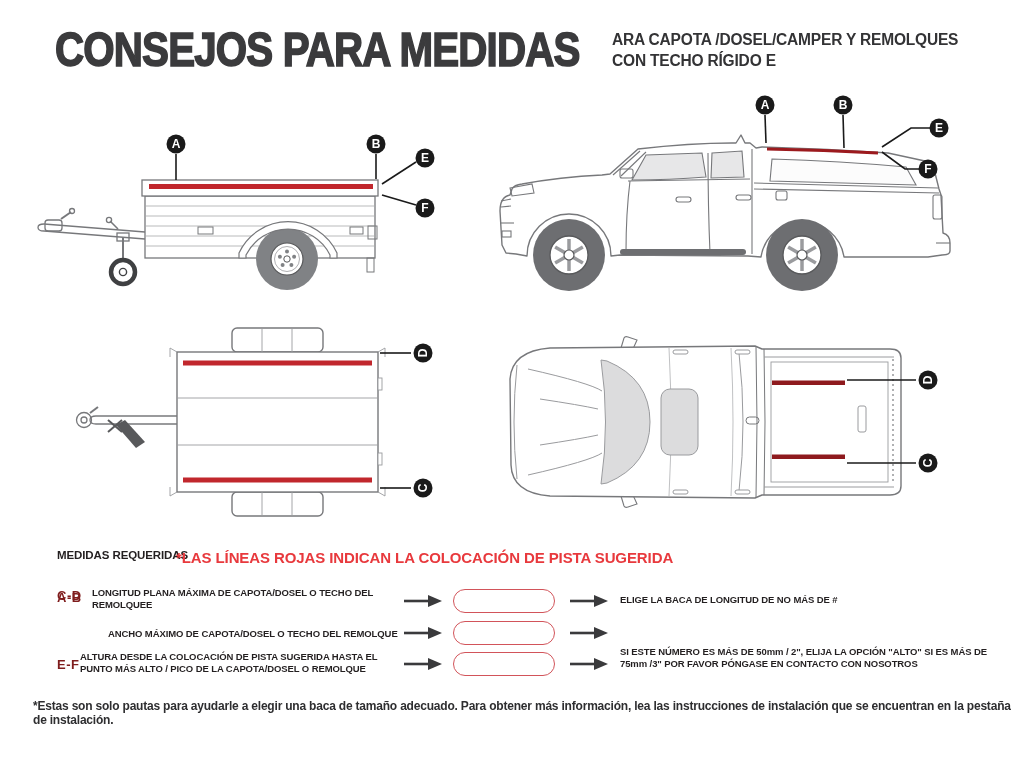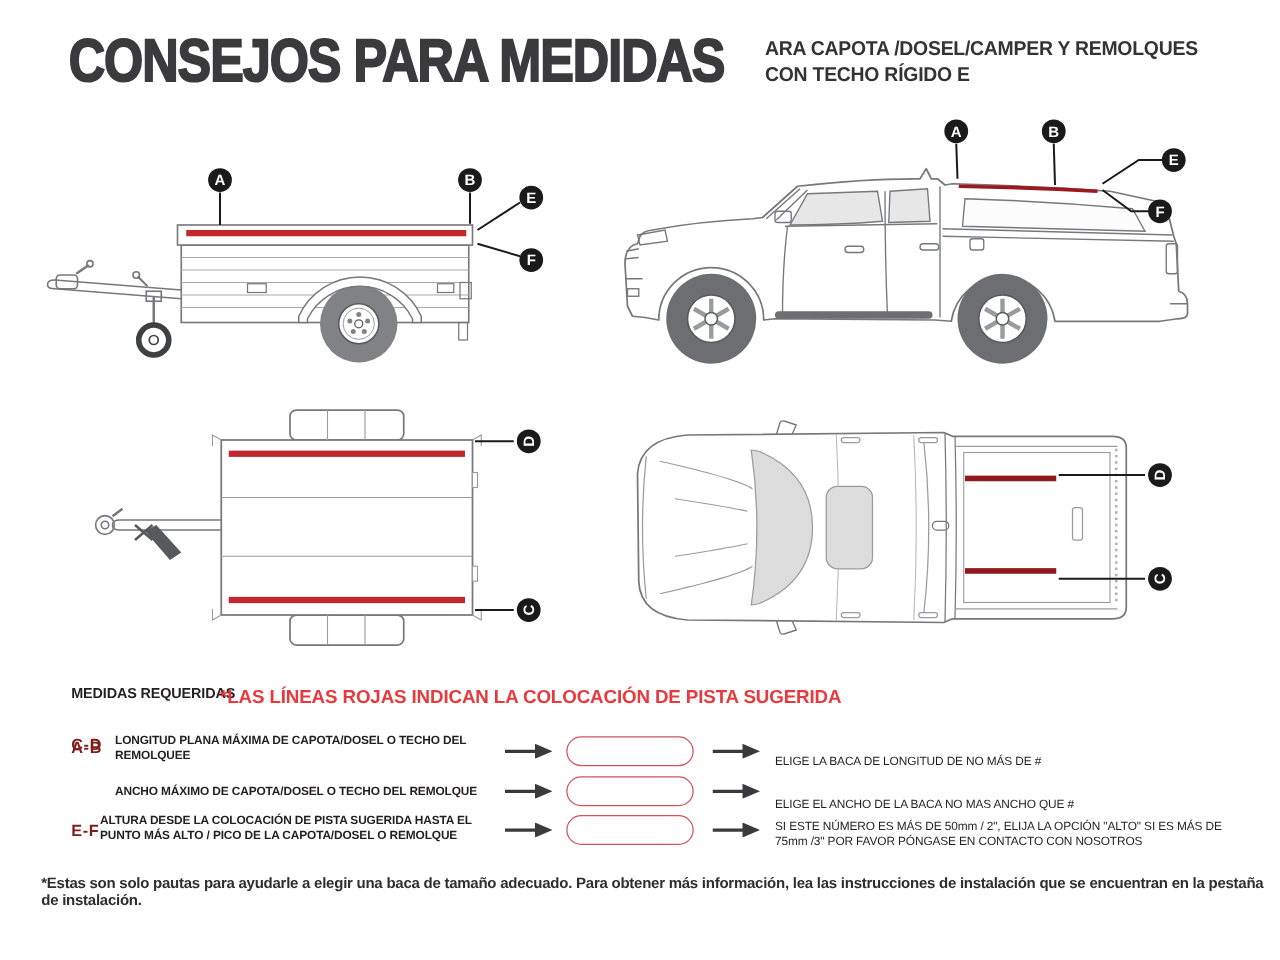--- a/index.html
+++ b/index.html
@@ -8,21 +8,21 @@
   .abs{position:absolute;}
   .title{left:55px;top:22px;font-size:48px;font-weight:bold;color:#3b3b3d;
          letter-spacing:-1px;-webkit-text-stroke:1.6px #3b3b3d;
          transform:scaleX(0.84);transform-origin:left top;white-space:nowrap;}
   .subtitle{left:612px;top:29px;font-size:16px;font-weight:bold;color:#333335;
             line-height:21px;letter-spacing:-0.2px;transform:scaleX(0.97);transform-origin:left top;}
   .m-heading{left:57px;top:549px;font-size:11.5px;font-weight:bold;color:#231f20;letter-spacing:-0.1px;}
   .m-note{left:176px;top:549px;font-size:15px;font-weight:bold;color:#e8393d;letter-spacing:-0.1px;}
   .row-id{font-size:13px;font-weight:bold;color:#7f1d1d;letter-spacing:0.5px;}
   .row-desc{font-size:9.5px;font-weight:bold;color:#231f20;line-height:11.5px;width:300px;letter-spacing:-0.1px;}
-  .row-res{font-size:9.5px;font-weight:normal;color:#231f20;line-height:11.5px;width:372px;letter-spacing:-0.1px;margin-top:10px;}
+  .row-res{font-size:9.5px;font-weight:bold;color:#231f20;line-height:11.5px;width:372px;letter-spacing:-0.1px;}
   .pill{width:100px;height:22px;border:1.6px solid #d2545a;border-radius:13px;background:#fff;}
   .footer{left:33px;top:699px;width:985px;font-size:12px;font-weight:bold;color:#2e2e30;letter-spacing:-0.2px;}
   svg text{font-family:"Liberation Sans",sans-serif;}
   .mk{font-size:12px;font-weight:bold;fill:#ffffff;text-anchor:middle;}
 </style>
 </head>
 <body>
 
 <div class="page">
 
@@ -297,31 +297,30 @@
       <path d="M24,0 L38,6 L24,12 Z" fill="#3a3a3c"></path>
   </svg>
   <div class="abs pill" style="left:453px;top:589px;"></div>
   <svg class="abs" style="left:570px;top:595px;" width="38" height="12">
     <line x1="0" y1="6" x2="26" y2="6" stroke="#3a3a3c" stroke-width="2.6"></line>
       <path d="M24,0 L38,6 L24,12 Z" fill="#3a3a3c"></path>
   </svg>
   <div class="abs row-res" style="left:620px;top:594px;">ELIGE LA BACA DE LONGITUD DE NO MÁS DE #</div>
 
   <div class="abs row-id" style="left:57px;top:588px;">C-D</div>
-  <div class="abs row-desc" style="left:92px;top:628px;">ANCHO MÁXIMO DE CAPOTA/DOSEL O TECHO DEL REMOLQUE</div>
+  <div class="abs row-desc" style="left:108px;top:628px;">ANCHO MÁXIMO DE CAPOTA/DOSEL O TECHO DEL REMOLQUE</div>
   <svg class="abs" style="left:404px;top:627px;" width="38" height="12">
     <line x1="0" y1="6" x2="26" y2="6" stroke="#3a3a3c" stroke-width="2.6"></line>
       <path d="M24,0 L38,6 L24,12 Z" fill="#3a3a3c"></path>
   </svg>
   <div class="abs pill" style="left:453px;top:621px;"></div>
   <svg class="abs" style="left:570px;top:627px;" width="38" height="12">
     <line x1="0" y1="6" x2="26" y2="6" stroke="#3a3a3c" stroke-width="2.6"></line>
       <path d="M24,0 L38,6 L24,12 Z" fill="#3a3a3c"></path>
   </svg>
-  <div class="abs row-res" style="left:620px;top:628px;">ELIGE EL ANCHO DE LA BACA NO MAS ANCHO QUE #</div>
 
   <div class="abs row-id" style="left:57px;top:657px;">E-F</div>
   <div class="abs row-desc" style="left:80px;top:651px;">ALTURA DESDE LA COLOCACIÓN DE PISTA SUGERIDA HASTA EL PUNTO MÁS ALTO / PICO DE LA CAPOTA/DOSEL O REMOLQUE</div>
   <svg class="abs" style="left:404px;top:658px;" width="38" height="12">
     <line x1="0" y1="6" x2="26" y2="6" stroke="#3a3a3c" stroke-width="2.6"></line>
       <path d="M24,0 L38,6 L24,12 Z" fill="#3a3a3c"></path>
   </svg>
   <div class="abs pill" style="left:453px;top:652px;"></div>
   <svg class="abs" style="left:570px;top:658px;" width="38" height="12">
     <line x1="0" y1="6" x2="26" y2="6" stroke="#3a3a3c" stroke-width="2.6"></line>

